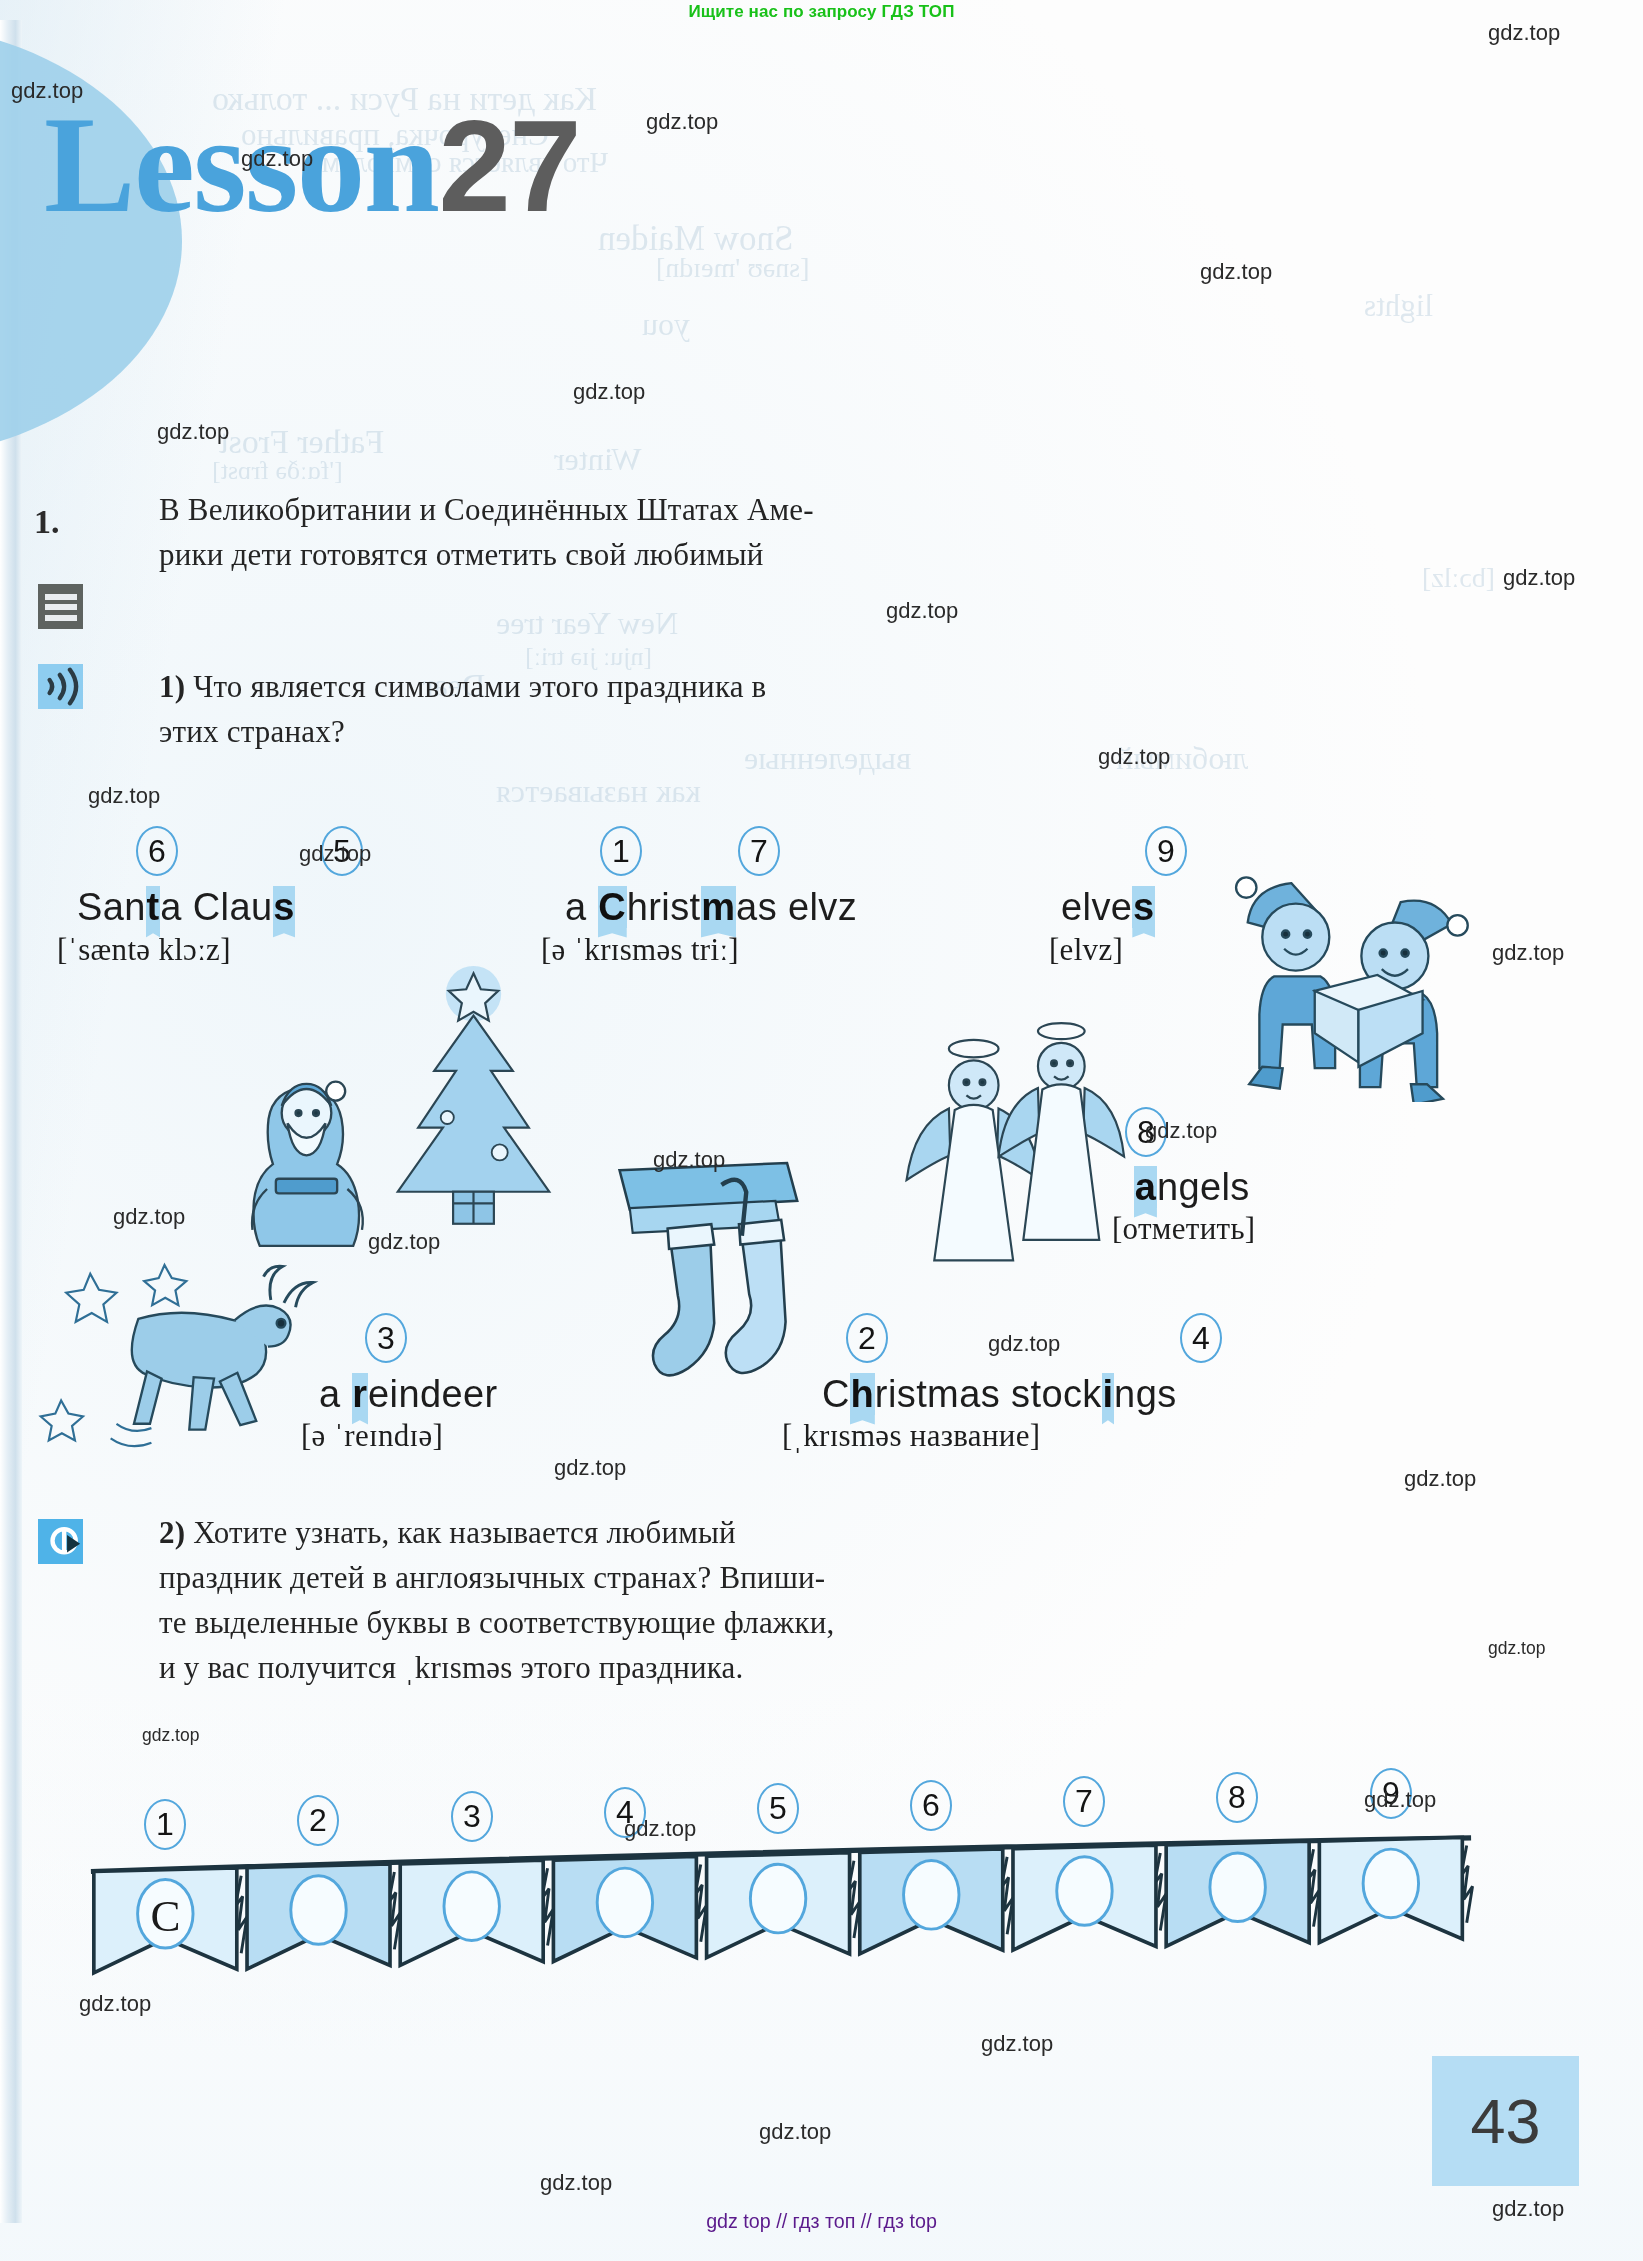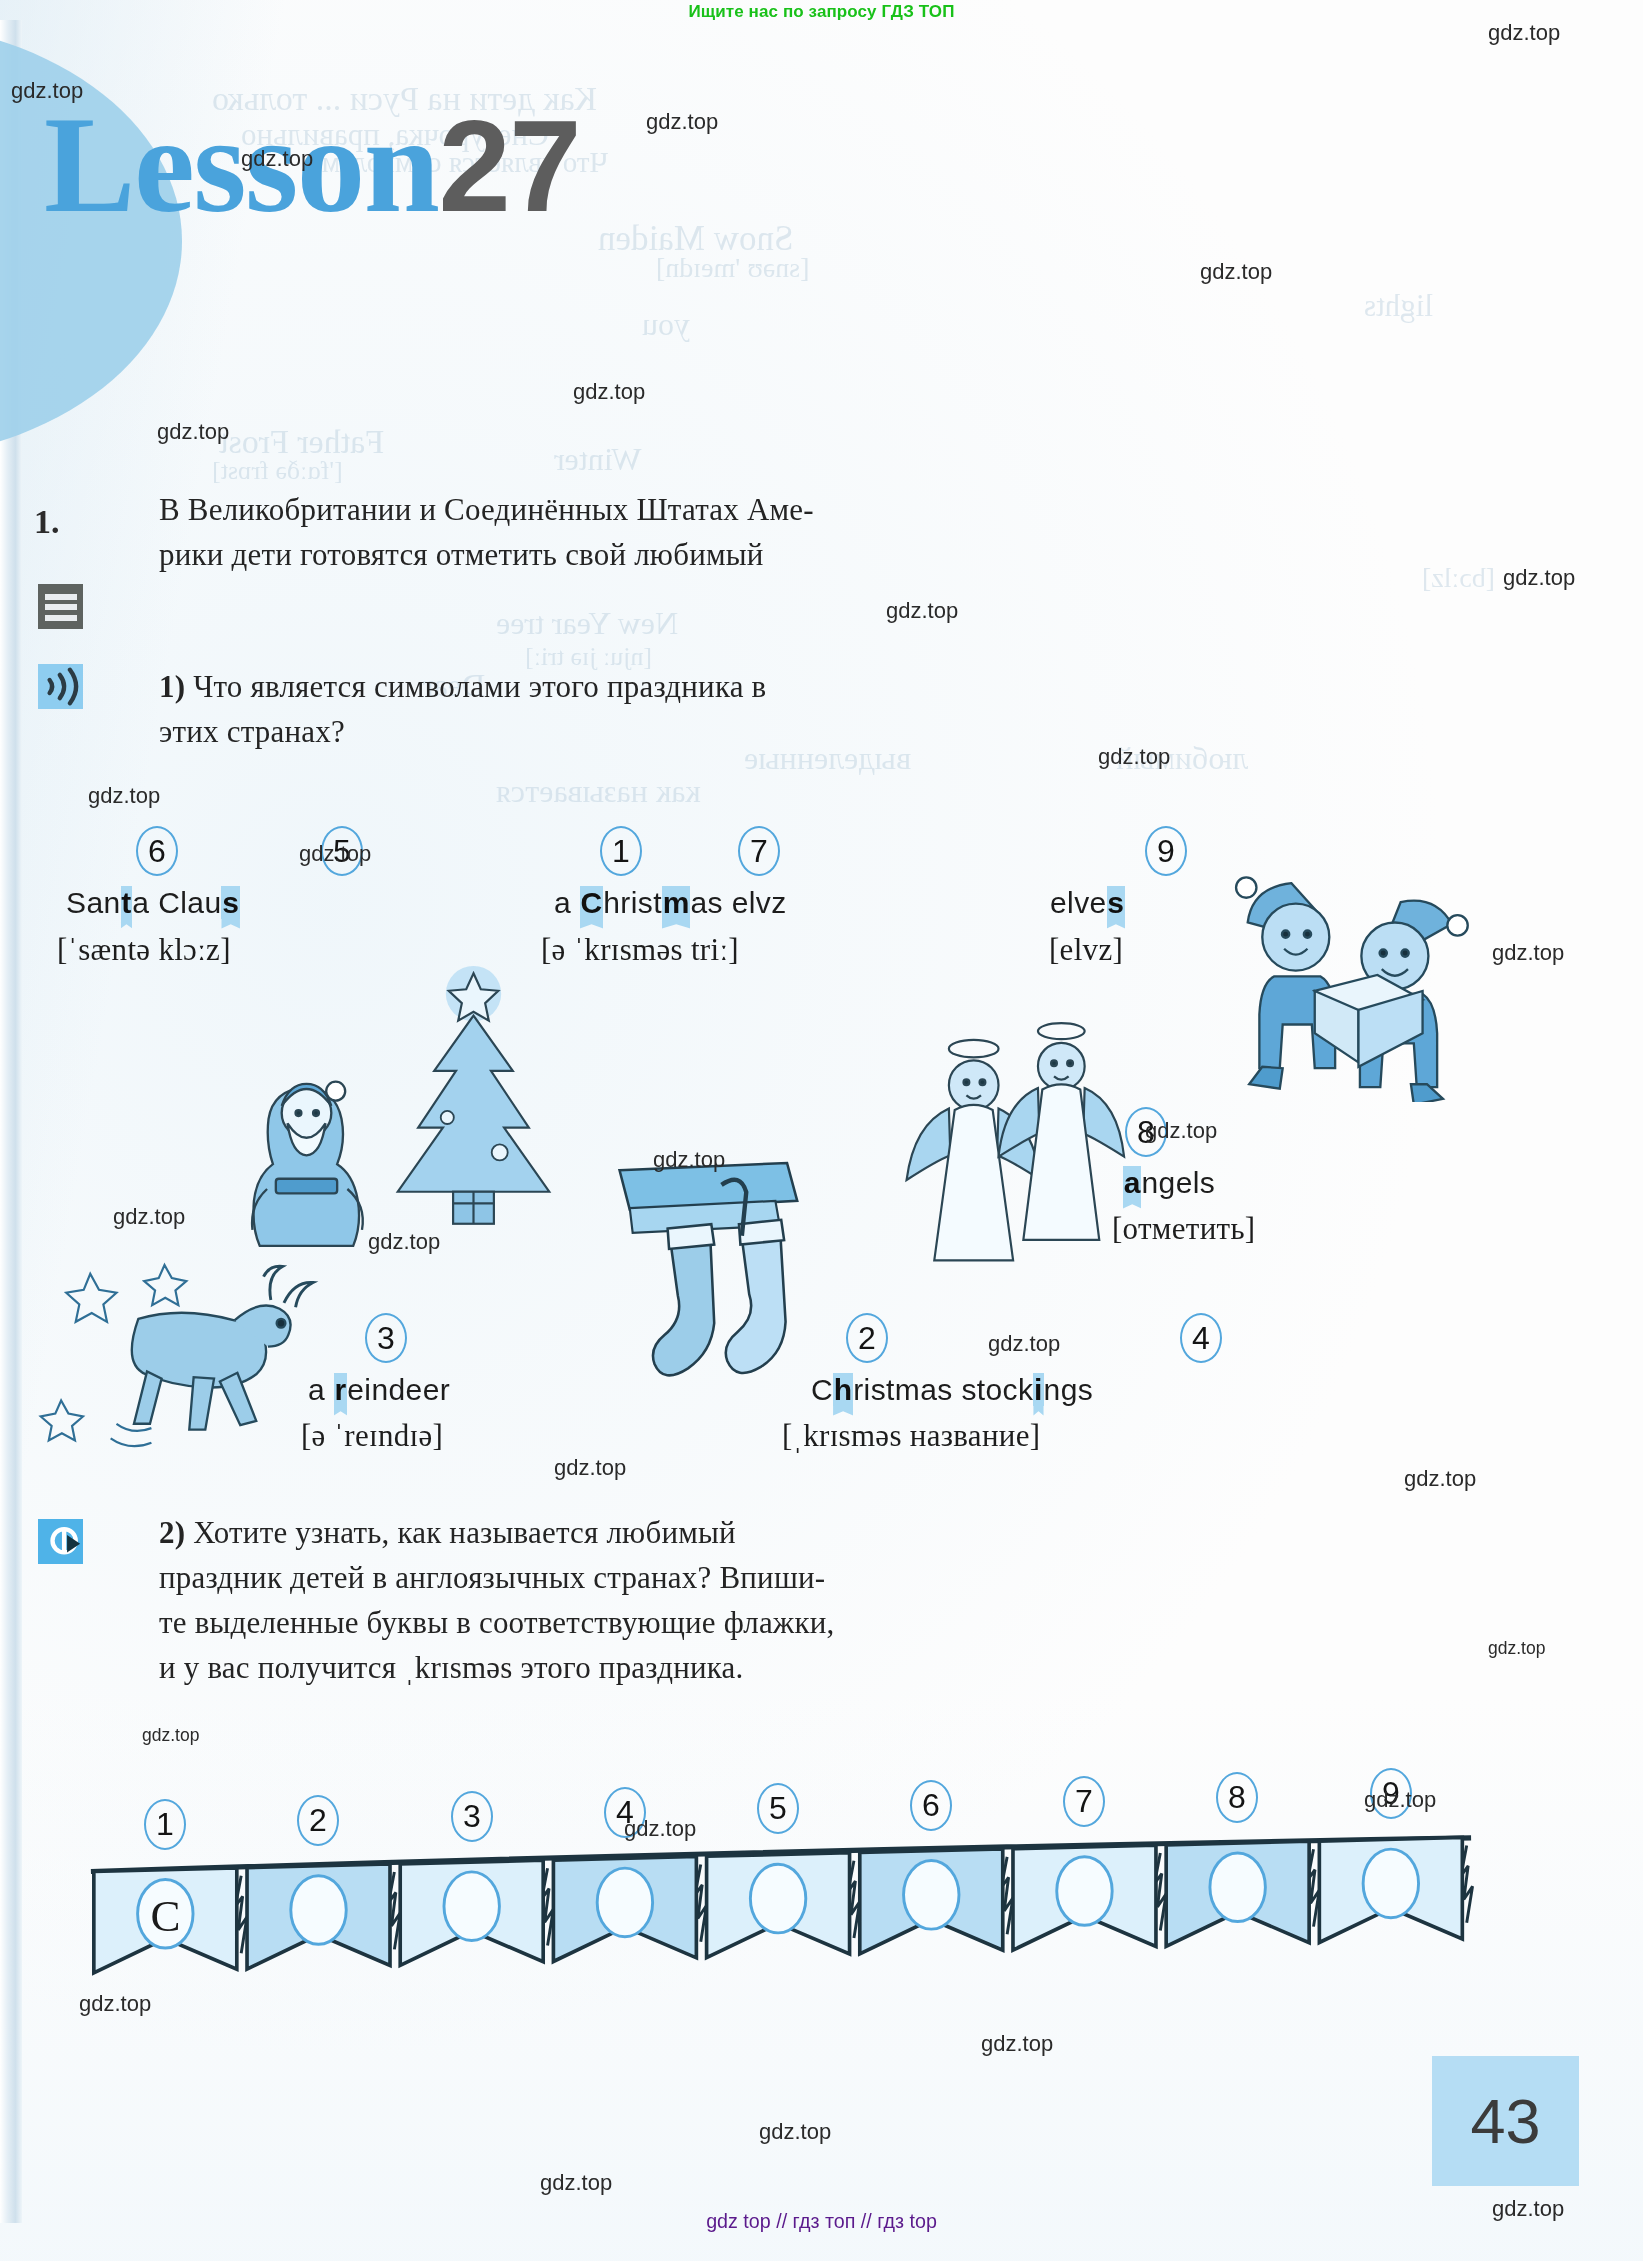--- a/index.html
+++ b/index.html
@@ -77,21 +77,21 @@
     text-align:justify; letter-spacing:0.2px;
   }
   .ru-text b { font-weight:bold; }
 
   
   .vocab {
     position:absolute;
     font-family:"Liberation Sans", sans-serif;
     color:#1d1d1d; white-space:nowrap;
   }
-  .vw { font-size:30px; font-weight:normal; letter-spacing:0.4px; }
+  .vw { font-size:38px; font-weight:normal; letter-spacing:0.4px;margin-left:11px; }
   .vw .hl {
     position:relative; font-weight:bold; color:#101010;
     background:#a9d8f2; padding:0 0.7px;
   }
   .vw .hl::after {
     content:""; position:absolute; left:0; right:0; top:100%;
     height:9.5px; background:#a9d8f2;
     clip-path:polygon(0 0,100% 0,100% 100%,50% 55%,0 100%);
   }
   .ipa {

